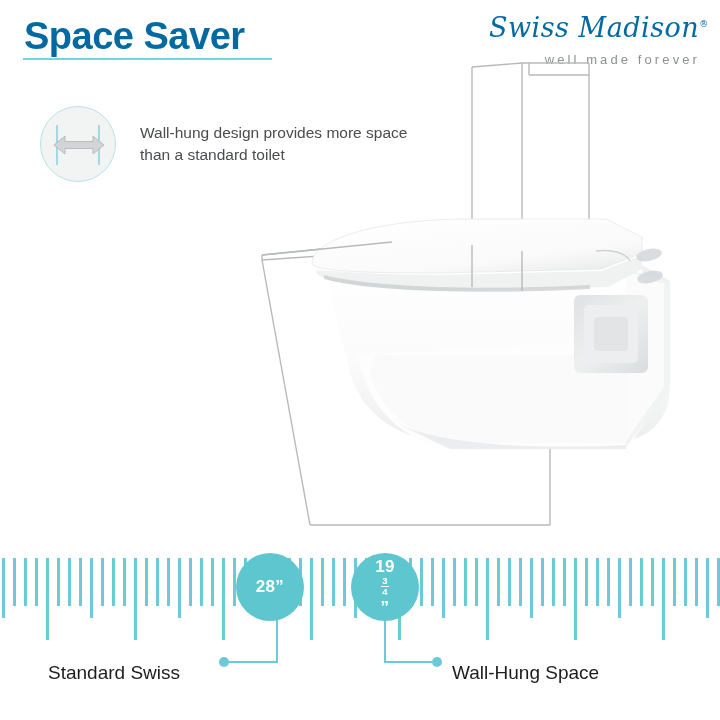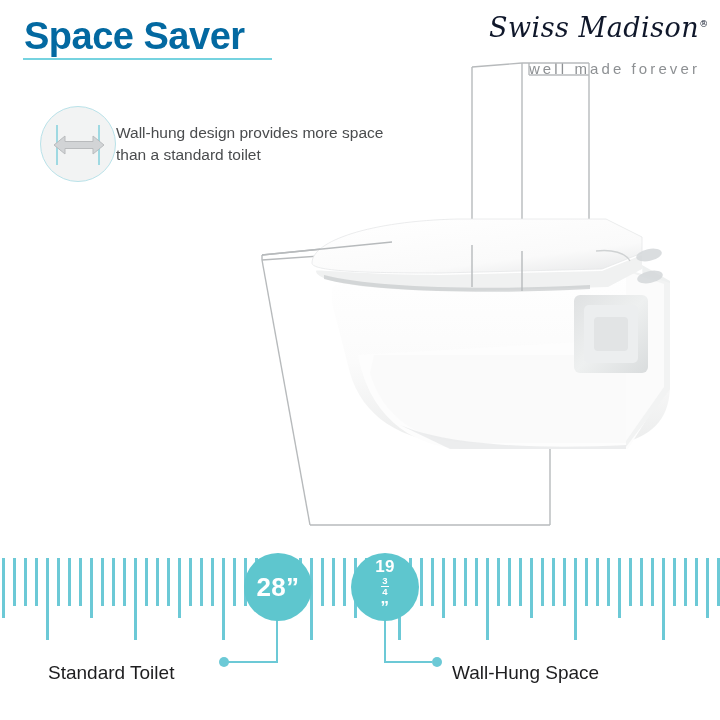--- a/index.html
+++ b/index.html
@@ -45,35 +45,35 @@
     position: absolute;
     right: 16px;
     top: 14px;
     width: 215px;
     text-align: right;
   }
   #logo-word {
     font-family: "DejaVu Serif", serif;
     font-style: italic;
     font-size: 27px;
-    color: #0f172a;
+    color: #0369a1;
     letter-spacing: 0.5px;
     line-height: 1;
     white-space: nowrap;
   }
   #logo-reg {
     font-size: 9px;
     vertical-align: super;
     font-style: normal;
   }
   #logo-tagline {
-    font-size: 15px;
+    font-size: 13px;
     color: #8d9093;
     letter-spacing: 3.1px;
-    margin-top: 19px;
+    margin-top: 11px;
     padding-right: 4px;
     white-space: nowrap;
   }
 
   
   #feature-row {
     position: absolute;
     left: 40px;
     top: 106px;
     display: flex;
@@ -97,20 +97,21 @@
     background: #9fd9e2;
   }
   .icon-bar.left  { left: 15px; }
   .icon-bar.right { right: 15px; }
   #icon-arrow {
     position: absolute;
     left: 13px;
     top: 26px;
   }
   #feature-text {
+    margin-left: 24px;
     font-size: 15.5px;
     line-height: 1.42;
     color: #4a4c4e;
     max-width: 280px;
   }
 
   
   #illustration {
     position: absolute;
     left: 250px;
@@ -144,25 +145,25 @@
     background: #5ec6ce;
     color: #ffffff;
     display: flex;
     align-items: center;
     justify-content: center;
     font-weight: bold;
     letter-spacing: 0.3px;
     box-sizing: border-box;
   }
   #badge-standard {
-    left: 244px;
+    left: 236px;
     top: 553px;
     width: 68px;
     height: 68px;
-    font-size: 26px;
+    font-size: 17px;
   }
   #badge-wallhung {
     left: 351px;
     top: 553px;
     width: 68px;
     height: 68px;
     font-size: 17px;
     flex-direction: column;
   }
   .frac {
@@ -443,17 +444,17 @@
 
   <div class="badge" id="badge-wallhung">
     <span>19</span>
       <span class="frac">
         <span class="num">3</span>
         <span class="den">4</span>
       </span>
       <span>”</span>
   </div>
 
-  <div class="leg-label" id="label-standard">Standard Toilet</div>
+  <div class="leg-label" id="label-standard">Standard Swiss</div>
   <div class="leg-label" id="label-wallhung">Wall-Hung Space</div>
 
 
 </div>
 
 </body></html>

